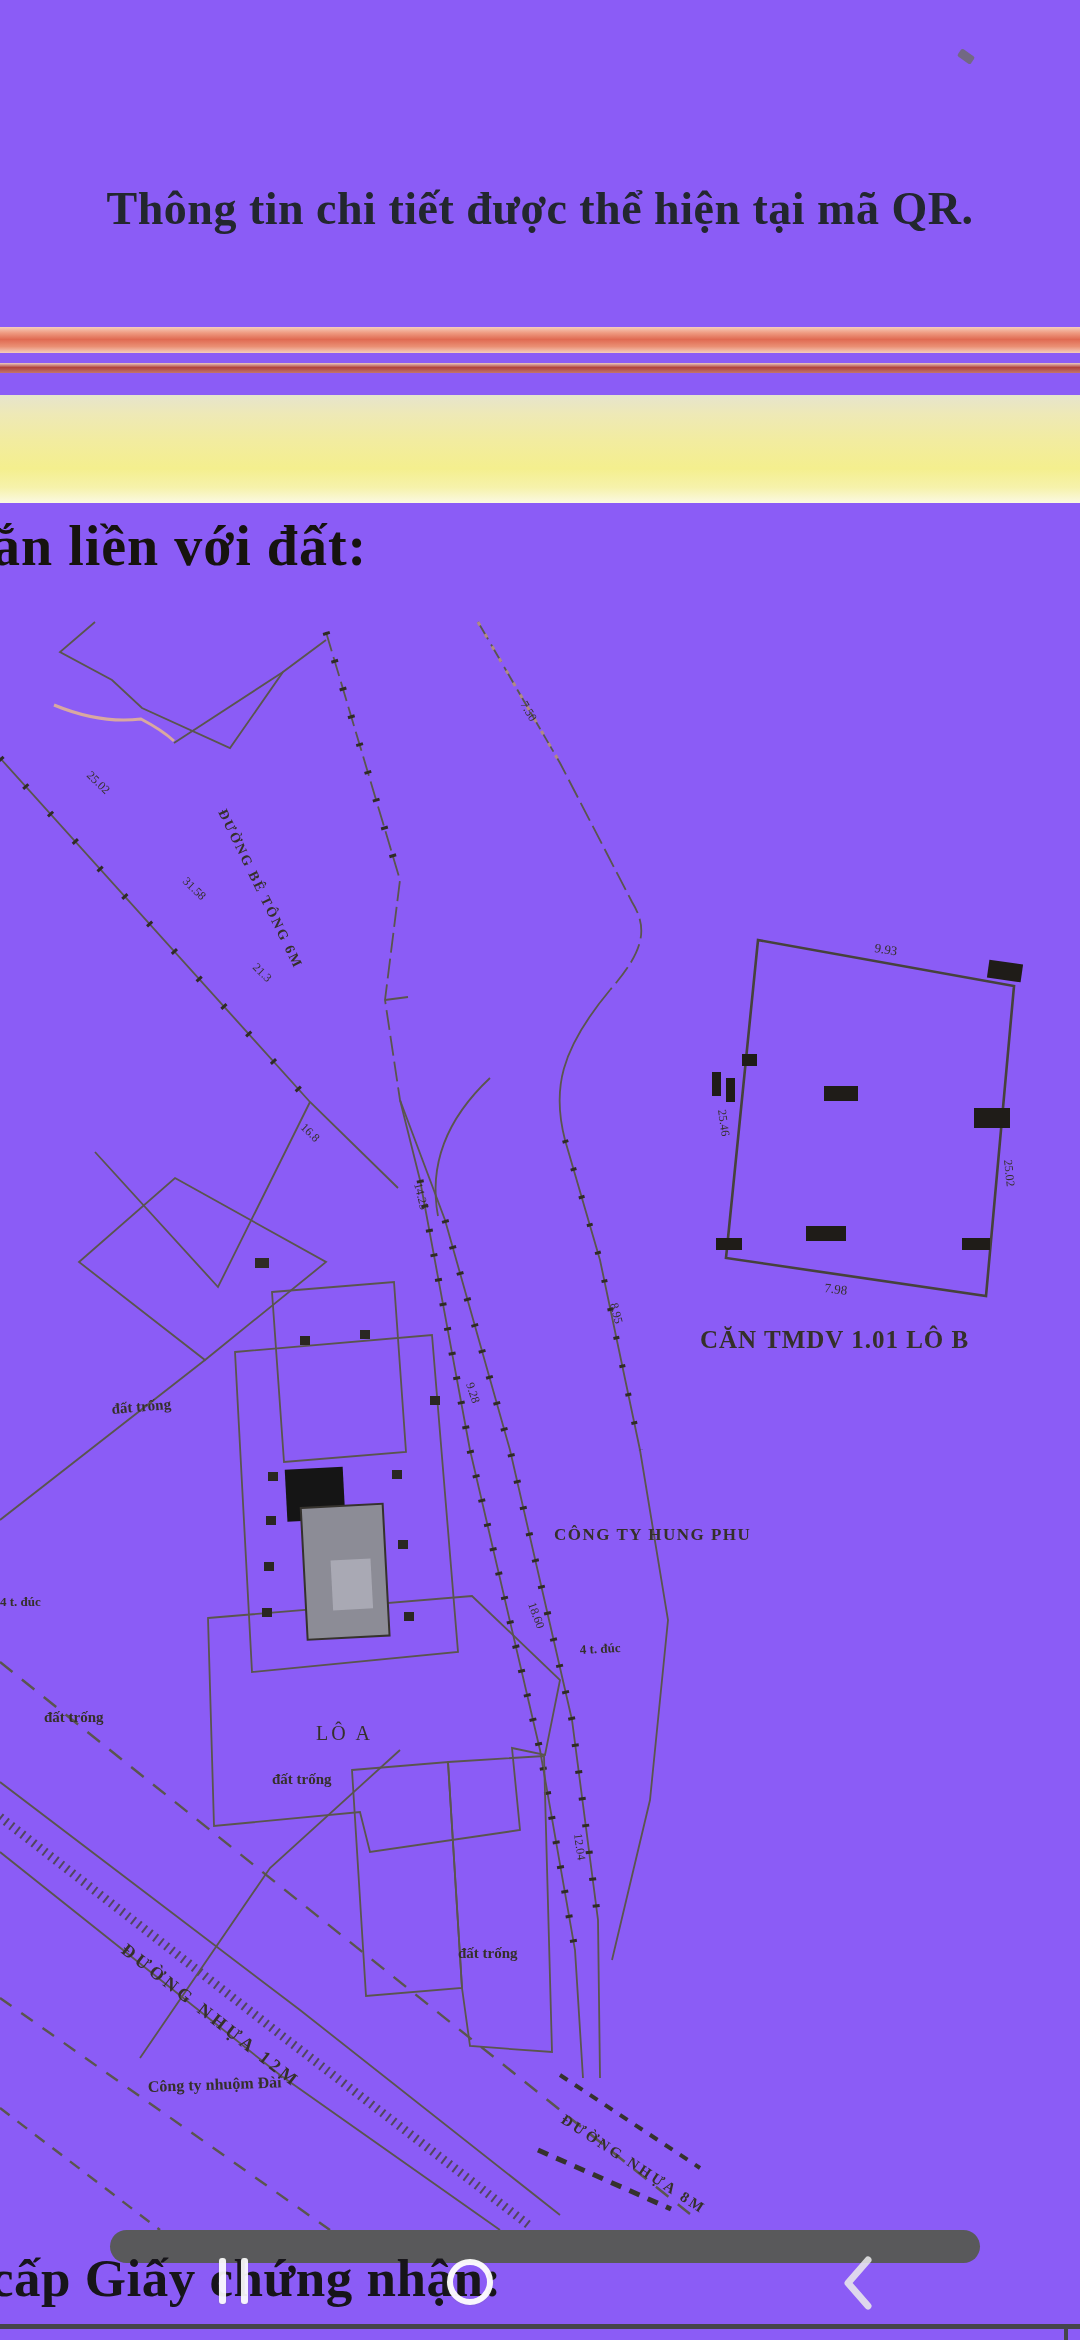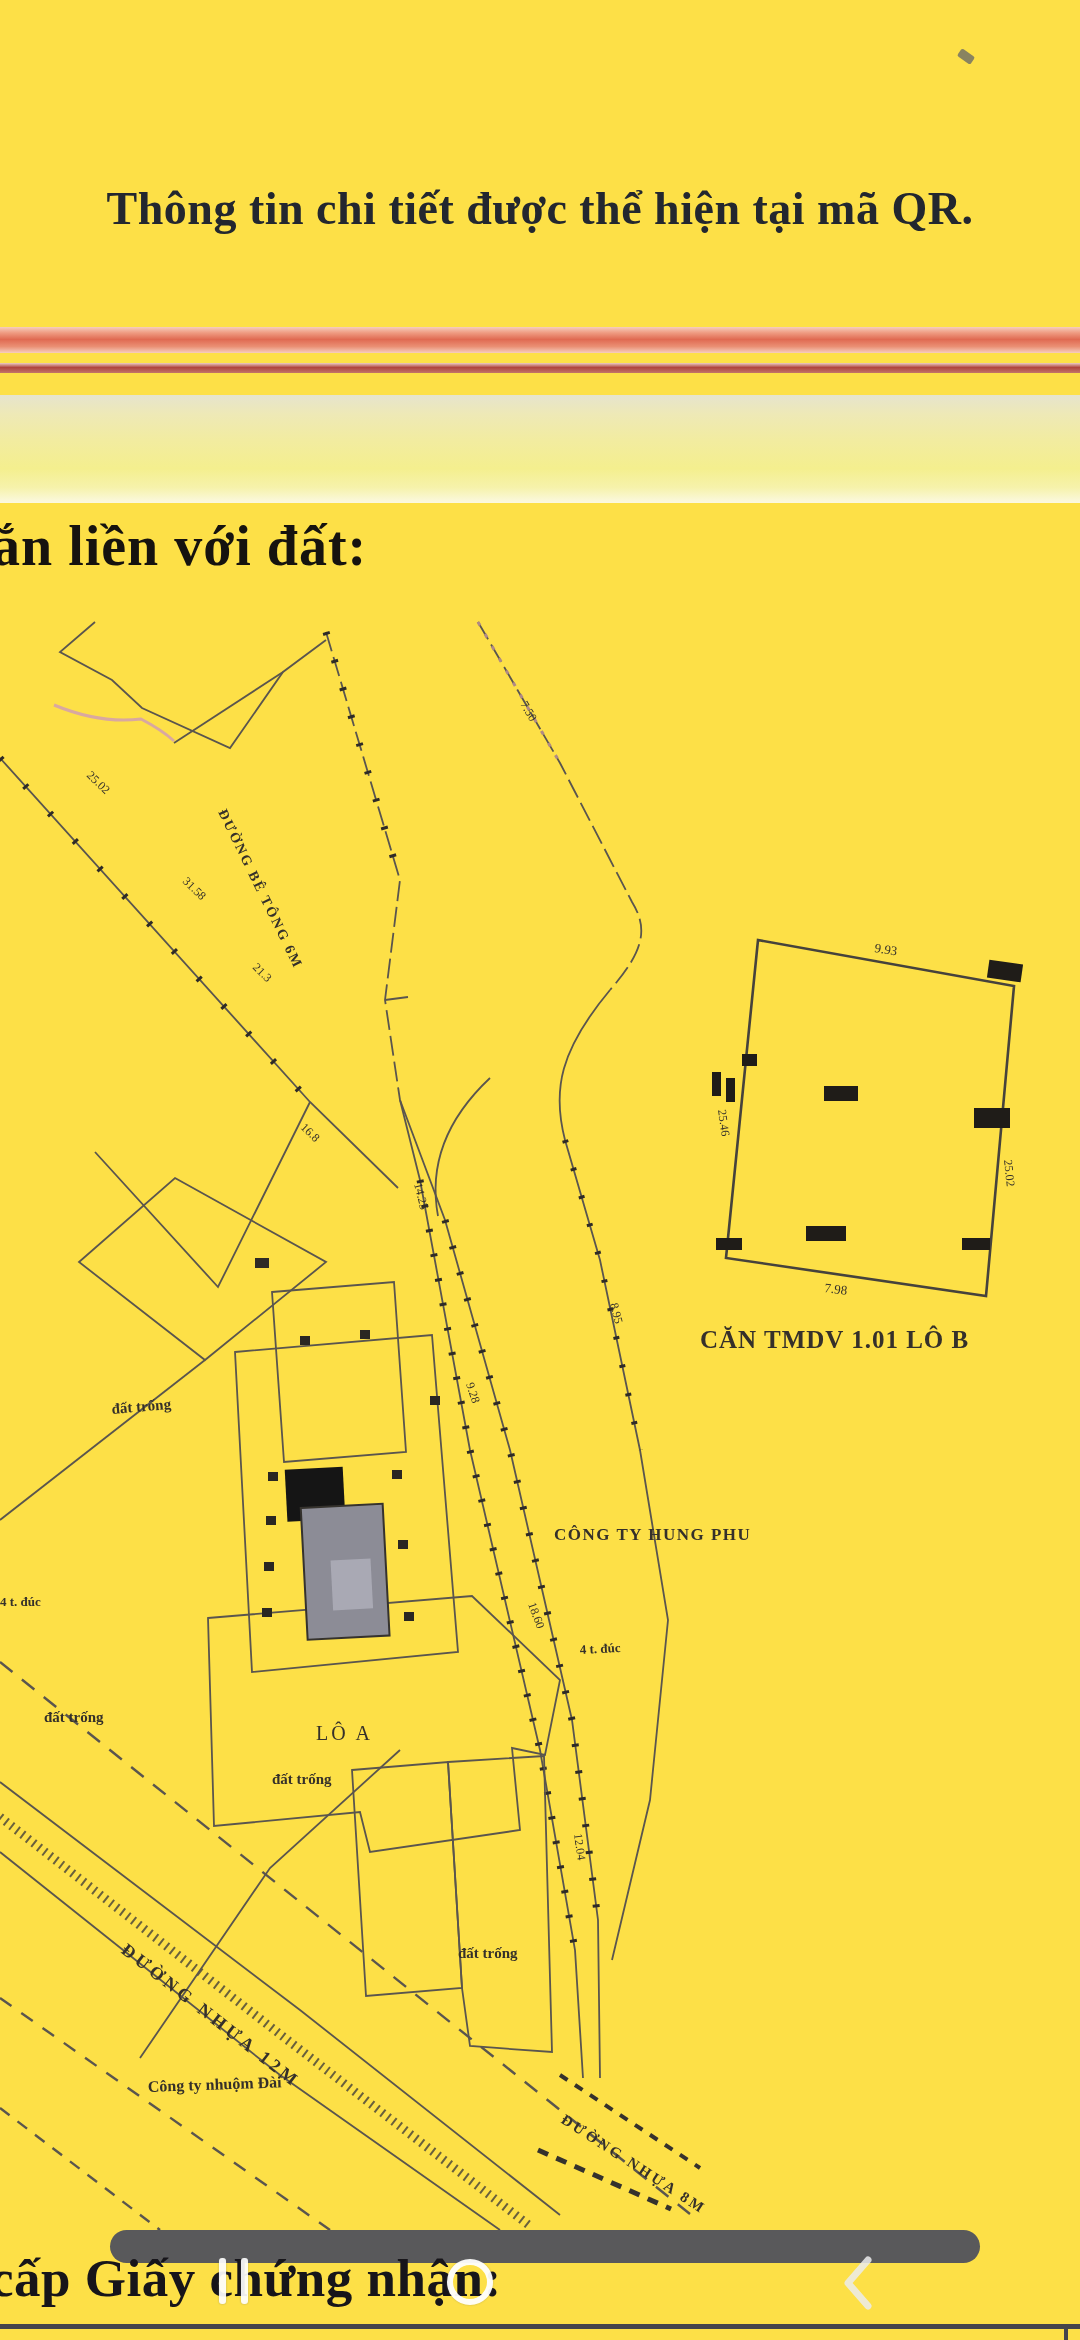--- a/index.html
+++ b/index.html
@@ -1,16 +1,16 @@
 <!DOCTYPE html>
 <html><head>
 <meta charset="utf-8">
 <style>
   html,body{margin:0;padding:0;background:#888;}
-  .screen{position:relative;width:1080px;height:2340px;background:#fde047;overflow:hidden;
+  .screen{position:relative;width:1080px;height:2340px;background:#8b5cf6;overflow:hidden;
           font-family:"Liberation Serif", serif;}
   
   .qr-note{position:absolute;left:0;top:182px;width:1080px;text-align:center;
            font-size:46px;font-weight:600;color:#23272f;letter-spacing:.5px;}
   .speck{position:absolute;left:958px;top:52px;width:16px;height:9px;background:#6b6b66;
          transform:rotate(35deg);border-radius:2px;opacity:.8;}
   
   .band-red{position:absolute;left:0;top:327px;width:1080px;height:26px;
     background:linear-gradient(#f6cdbd 0%,#ef9c82 22%,#e06a52 48%,#ea8f74 75%,#f6cdbd 100%);}
   .band-red-thin{position:absolute;left:0;top:363px;width:1080px;height:10px;

